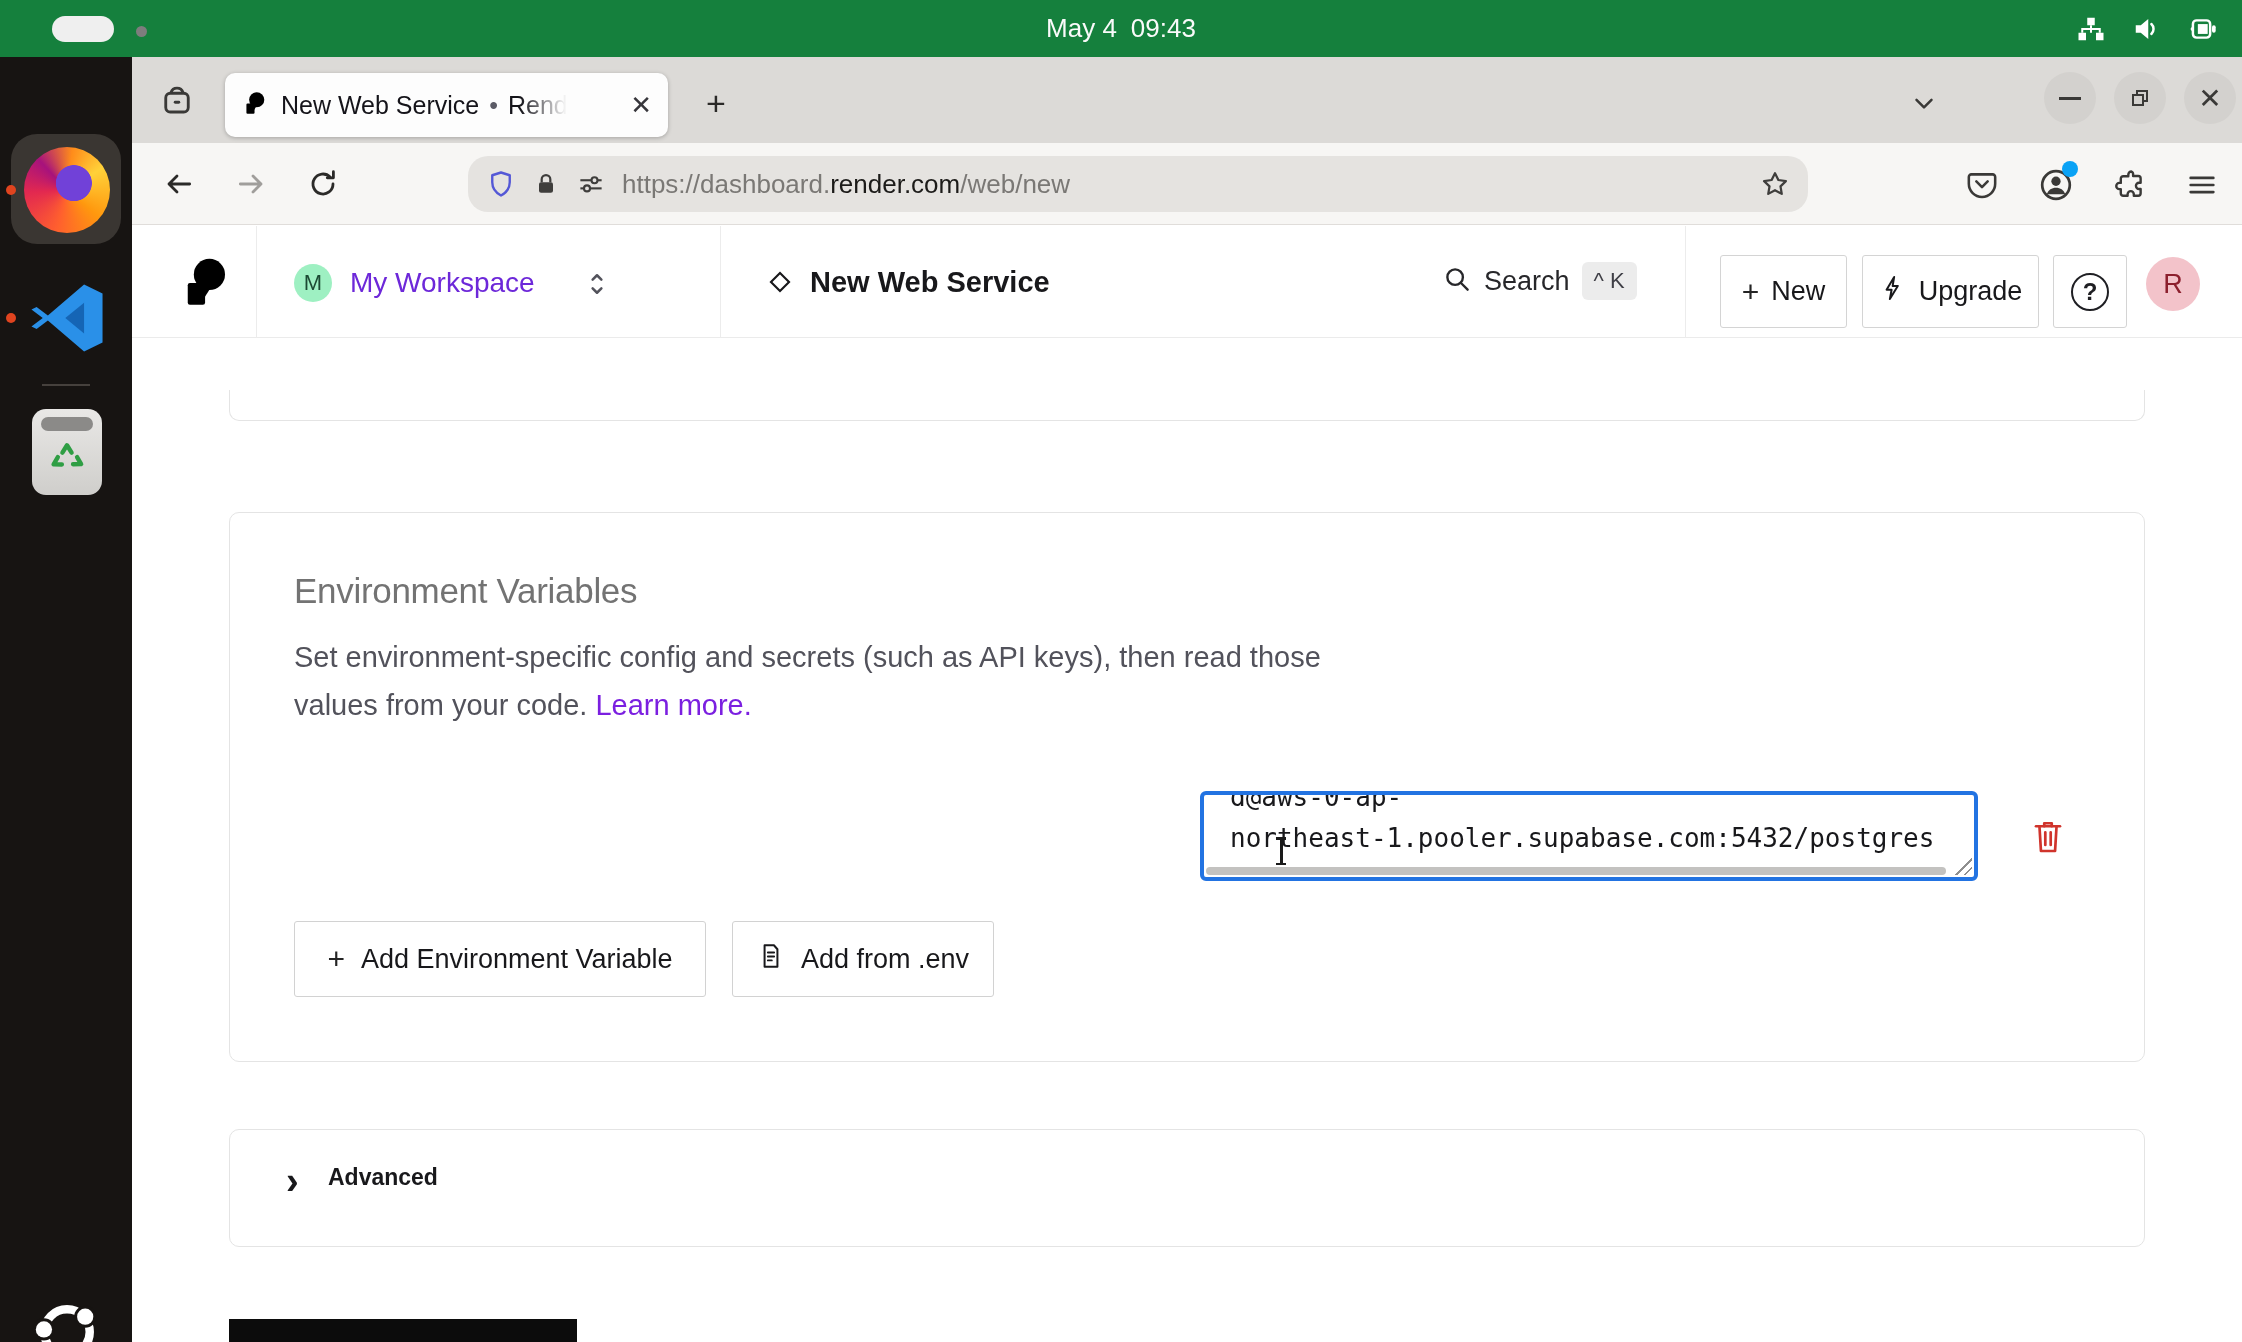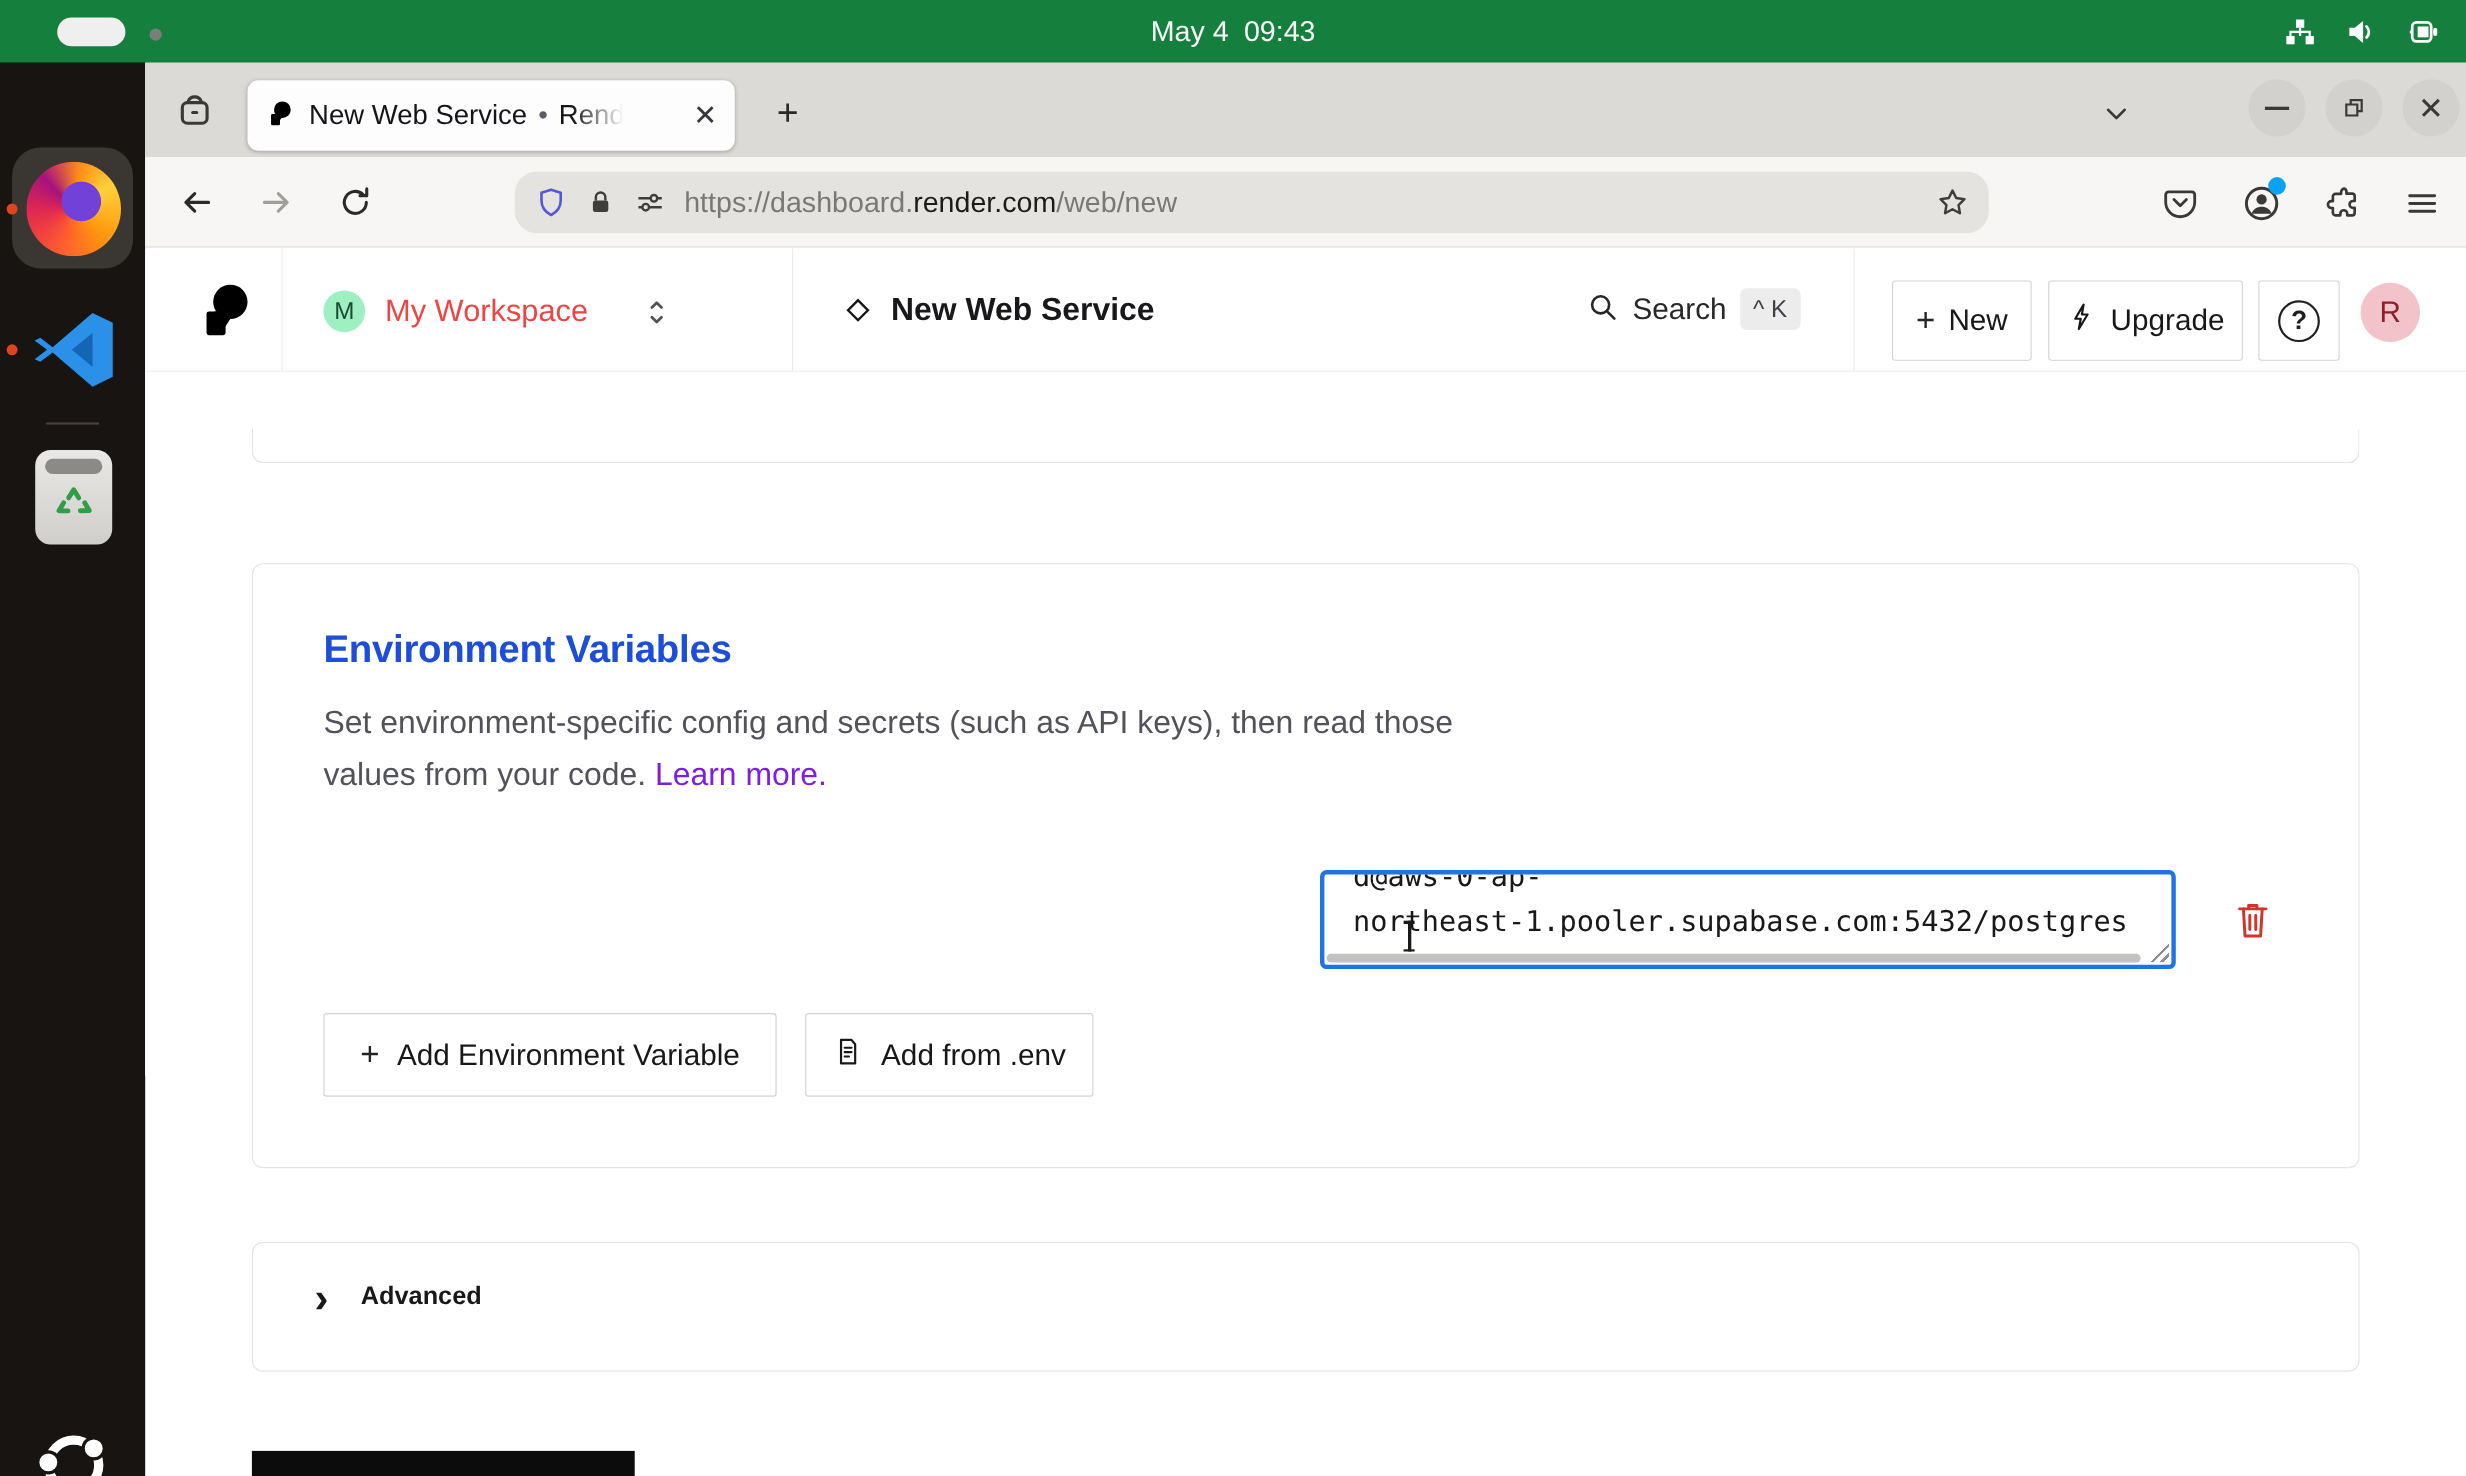--- a/index.html
+++ b/index.html
@@ -65,21 +65,21 @@
   .right-navbtn { position:absolute; top:18px; width:48px; height:48px; }
   #pocket-btn { left:1826px; } #account-btn { left:1900px; } #ext-btn { left:1974px; } #menu-btn { left:2046px; }
   #acct-dot { position:absolute; right:2px; top:0px; width:16px; height:16px; border-radius:50%; background:#0aa2f5; }
 
   
   #apphead { position:absolute; left:0; top:169px; width:2110px; height:112px; background:#fff; border-bottom:1px solid #ebebeb; }
   .vdiv { position:absolute; top:0; width:1px; height:112px; background:#ececec; }
   #render-logo { position:absolute; left:46px; top:28px; }
   #wsavatar { position:absolute; left:162px; top:38px; width:38px; height:38px; border-radius:50%; background:#9ef0c2;
               display:flex; align-items:center; justify-content:center; font-size:22px; color:#1c4a33; }
-  #wsname { position:absolute; left:218px; top:41px; font-size:28px; color:#ef4444; }
+  #wsname { position:absolute; left:218px; top:41px; font-size:28px; color:#6d28d9; }
   #ws-chevrons { position:absolute; left:450px; top:40px; }
   #bc-diamond { position:absolute; left:632px; top:40px; }
   #page-title { position:absolute; left:678px; top:40px; font-size:29px; font-weight:600; color:#18181b; }
   #search-group { position:absolute; left:1310px; top:36px; display:flex; align-items:center; gap:12px; }
   #search-label { font-size:27px; color:#27272a; }
   #search-kbd { background:#ececec; border-radius:6px; padding:6px 12px; font-size:22px; color:#3f3f46; }
   .hdr-btn { position:absolute; top:29px; height:73px; border:1px solid #d4d4d4; background:#fff; border-radius:3px;
              display:flex; align-items:center; justify-content:center; gap:12px; font-size:27px; color:#18181b; }
   #new-btn { left:1588px; width:127px; }
   #upgrade-btn { left:1730px; width:177px; }
@@ -87,21 +87,21 @@
   #help-circle { width:38px; height:38px; border:2.5px solid #1f1f23; border-radius:50%;
                  display:flex; align-items:center; justify-content:center; font-size:24px; font-weight:600; color:#1f1f23; }
   #user-avatar { position:absolute; left:2014px; top:31px; width:54px; height:54px; border-radius:50%; background:#f3c3ca;
                  display:flex; align-items:center; justify-content:center; font-size:27px; color:#8c1f2d; }
 
   
   #content { position:absolute; left:0; top:281px; width:2110px; height:1004px; background:#fff; }
   #card-fragment { position:absolute; left:97px; top:52px; width:1916px; height:31px;
                    border:1px solid #e4e4e4; border-top:none; border-radius:0 0 10px 10px; }
   #env-card { position:absolute; left:97px; top:174px; width:1916px; height:550px; border:1px solid #e4e4e4; border-radius:10px; }
-  #env-title { position:absolute; left:64px; top:58px; font-size:35px; font-weight:700; letter-spacing:-0.3px; color:#1d4ed8; }
+  #env-title { position:absolute; left:64px; top:58px; font-size:35px; font-weight:400; letter-spacing:-0.3px; color:#737373; }
   .desc { position:absolute; left:64px; font-size:29px; color:#52525b; }
   #desc1 { top:128px; } #desc2 { top:176px; }
   #learn-more { color:#7b1fe0; cursor:pointer; }
   #key-input { position:absolute; left:64px; top:283px; width:877px; height:80px; border:1px solid #d4d4d4; border-radius:6px;
                display:flex; align-items:center; padding-left:26px;
                font-family:"DejaVu Sans Mono", monospace; font-size:26px; color:#18181b; background:#fff; }
   #value-box { position:absolute; left:970px; top:278px; width:778px; height:90px; border:4px solid #2273e2; border-radius:6px;
                background:#fff; overflow:hidden; }
   #value-lines { position:absolute; left:26px; top:-18px; font-family:"DejaVu Sans Mono", monospace; font-size:26px;
                  line-height:41px; color:#18181b; white-space:pre; }

